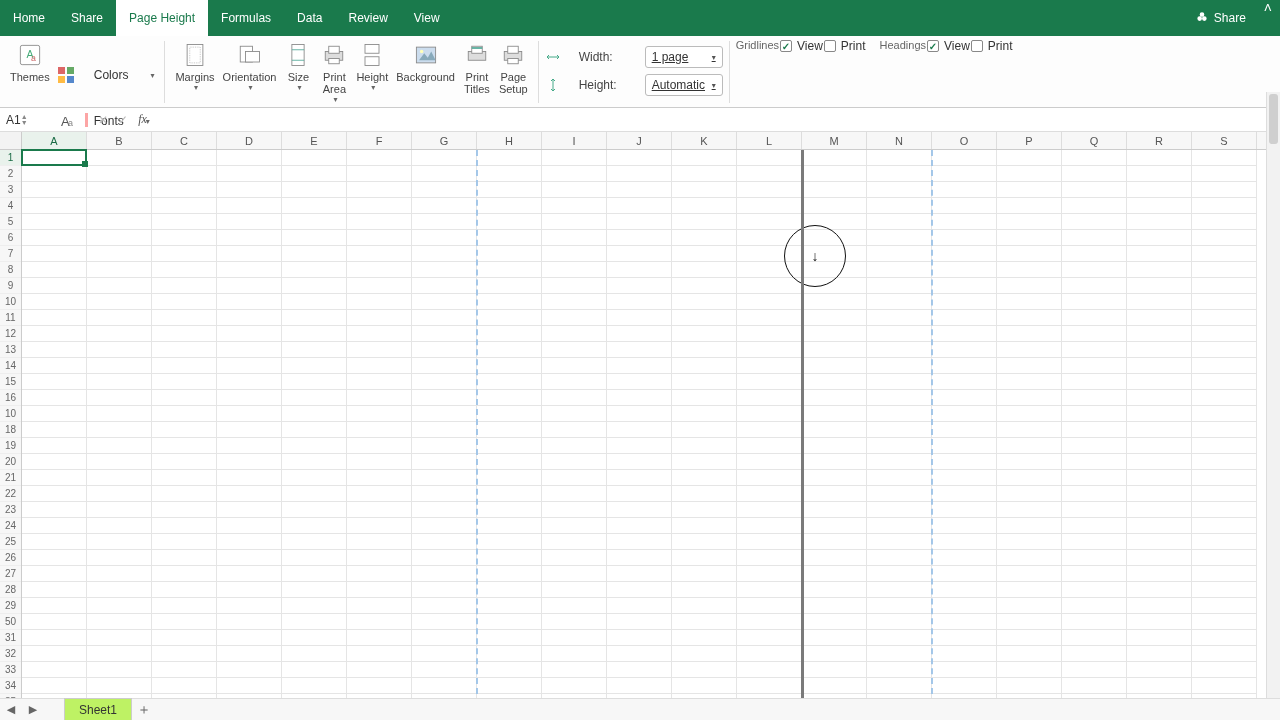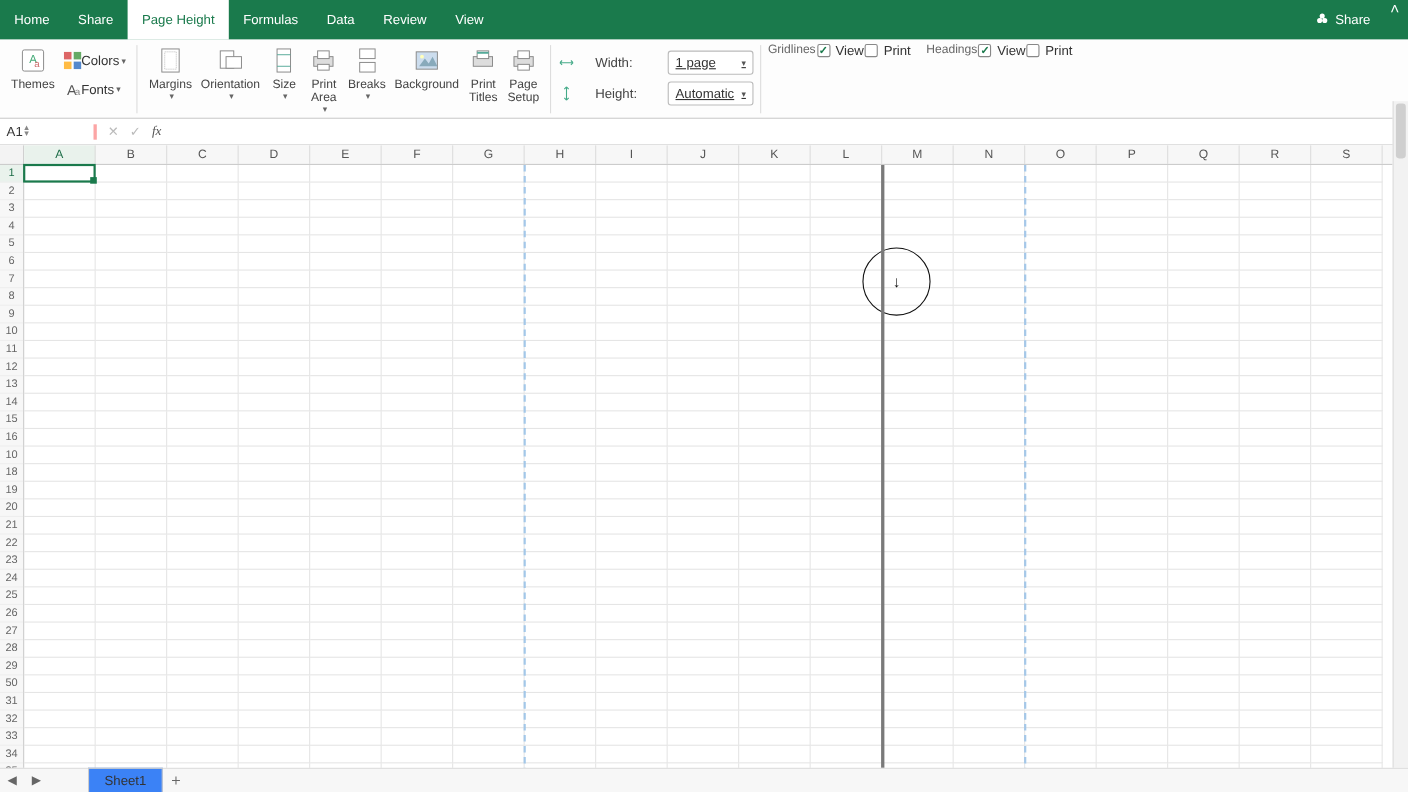--- a/index.html
+++ b/index.html
@@ -15,21 +15,21 @@
   .caret-up { padding: 0 8px; font-size: 14px; }
 
   
   .ribbon { display: flex; align-items: flex-start; height: 72px; background: #fdfdfd; border-bottom: 1px solid #ccc; padding: 3px 6px 0 6px; gap: 0; }
   .group { display: flex; flex-direction: column; }
   .sep { width: 1px; background: #ddd; height: 62px; margin: 2px 6px 0 6px; }
 
   .rb-btn { display: flex; flex-direction: column; align-items: center; justify-content: flex-start; padding: 2px 4px; cursor: pointer; border-radius: 3px; }
   .rb-btn .lbl { font-size: 11px; color: #444; text-align: center; line-height: 12px; margin-top: 2px; }
   .rb-btn svg { width: 28px; height: 28px; }
-  .rb-small { display: flex; align-items: center; gap: 0; padding: 2px 4px; cursor: pointer; border-radius: 3px; font-size: 12px; color: #333; }
+  .rb-small { display: flex; align-items: center; gap: 20px; padding: 2px 4px; cursor: pointer; border-radius: 3px; font-size: 12px; color: #333; margin-top: 20px; }
   .rb-small svg { width: 16px; height: 16px; }
   .dd-caret { font-size: 8px; color: #666; margin-left: 2px; }
 
   .scale-row { display: flex; align-items: center; gap: 18px; margin: 3px 0; justify-content: space-between; }
   .scale-row .lab { width: 48px; font-size: 12px; color: #444; }
   .scale-sel { display: flex; align-items: center; border: 1px solid #bbb; border-radius: 3px; height: 22px; padding: 0 6px; min-width: 78px; background: #fff; font-size: 12px; justify-content: space-between; text-decoration: underline; }
   .scale-sel .tri { font-size: 8px; color: #555; }
 
   .opts-col { display: flex; flex-direction: row; gap: 1px; padding-top: 0; }
   .opts-title { font-size: 11px; color: #666; margin-bottom: 2px; }
@@ -66,21 +66,21 @@
   .active-cell .handle { position:absolute; right:-3px; bottom:-3px; width:6px; height:6px; background:#1a7a4c; }
 
   .pbreak-dash { position:absolute; top:18px; bottom:0; border-left:2px dashed #9cc3e8; opacity:.9; }
   .pbreak-solid { position:absolute; top:18px; bottom:0; width:3px; background:#7a7a7a; }
 
   .autoscroll { position:absolute; width:62px; height:62px; border:1.5px solid #111; border-radius:50%; background:transparent; display:flex; align-items:center; justify-content:center; color:#111; font-size:14px; font-weight:bold; }
 
   
   .sheetbar { position:absolute; left:0; right:0; bottom:0; height:22px; background:#f7f7f7; border-top:1px solid #ddd; display:flex; align-items:center; }
   .navbtn { width:22px; text-align:center; color:#666; cursor:pointer; font-size:11px; }
-  .sheet-tab { padding:0 14px; height:22px; display:flex; align-items:center; background:#3b82f6; border:1px solid #ccc; border-bottom:none; border-radius:0 0 0 0; font-size:12px; margin-top:-1px;margin-left:16px; }
+  .sheet-tab { padding:0 14px; height:22px; display:flex; align-items:center; background:#bef264; border:1px solid #ccc; border-bottom:none; border-radius:0 0 0 0; font-size:12px; margin-top:-1px; }
   .addsheet { width:24px; text-align:center; color:#666; font-size:14px; cursor:pointer; }
 </style>
 </head>
 <body>
 
 <div class="tabbar">
   <div class="tab">Home</div>
   <div class="tab">Share</div>
   <div class="tab active">Page Height</div>
   <div class="tab">Formulas</div>
@@ -169,21 +169,21 @@
     <span class="lbl" style="white-space:pre">Print
 Area</span>
       <span class="dd-caret">▾</span>
   </div>
 
   <div class="rb-btn">
     <svg viewBox="0 0 32 32">
         <rect x="8" y="4" width="16" height="10" fill="#fff" stroke="#888"></rect>
         <rect x="8" y="18" width="16" height="10" fill="#fff" stroke="#888"></rect>
       </svg>
-    <span class="lbl">Breaks</span>
+    <span class="lbl">Height</span>
       <span class="dd-caret">▾</span>
   </div>
 
   <div class="rb-btn">
     <svg viewBox="0 0 32 32">
         <rect x="5" y="7" width="22" height="18" fill="#cde" stroke="#888"></rect>
         <polygon points="8,22 14,14 18,19 22,12 27,22" fill="#8ab"></polygon>
         <circle cx="11" cy="12" r="2" fill="#ffb"></circle>
       </svg>
     <span class="lbl">Background</span>

